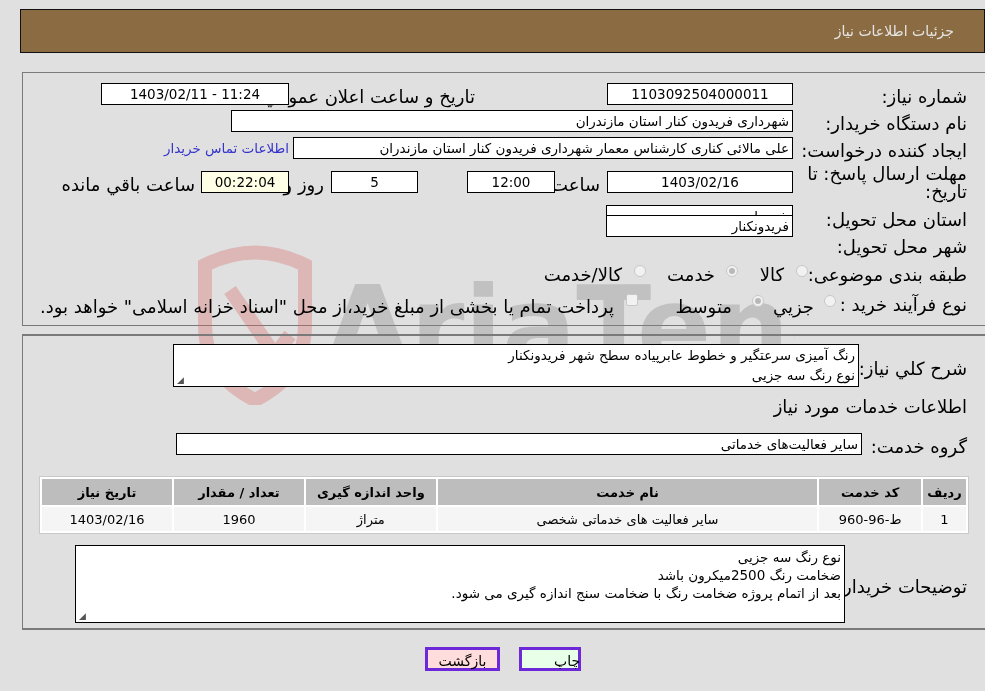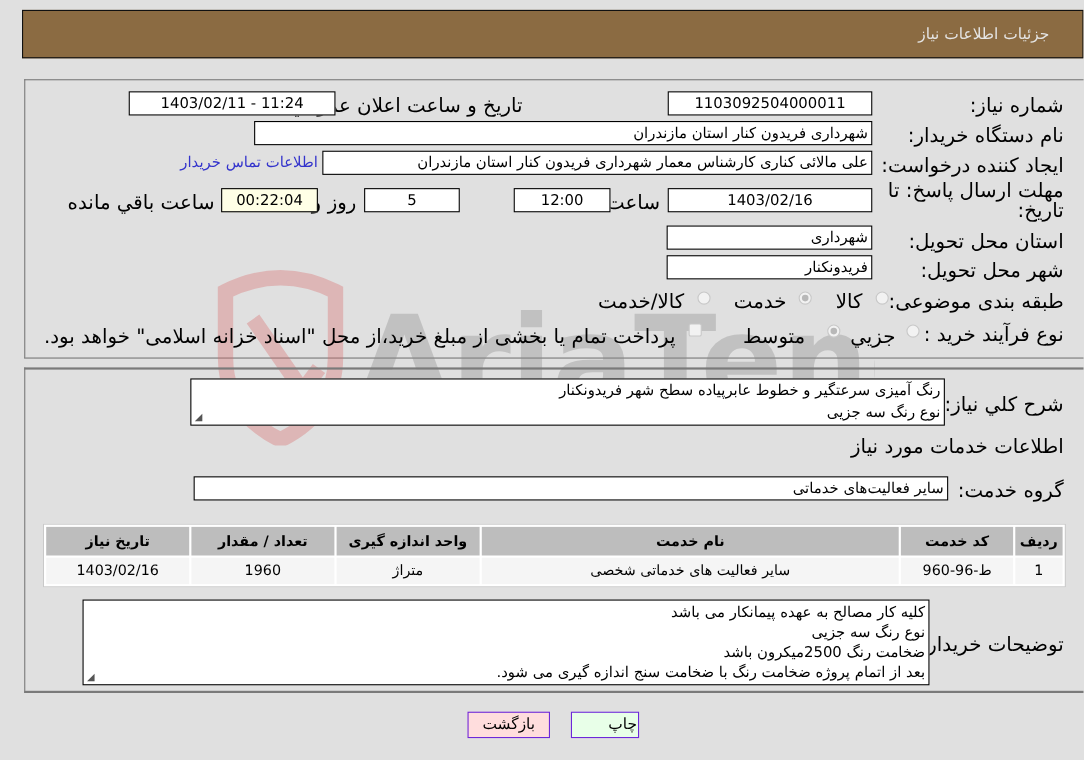--- a/index.html
+++ b/index.html
@@ -44,21 +44,21 @@
     padding-right:3px; font-size:13.5px; line-height:20px; overflow:hidden;
   }
   .grip { width:8px; height:8px; color:#555; font-size:9px; line-height:8px; }
   table.svc {
     border-collapse:separate; border-spacing:2px; direction:rtl; background:#fff;
     border:1px solid #c9c9c9;
   }
   table.svc th { background:#bdbdbd; height:26px; font-size:13px; font-weight:bold; padding:0 4px; }
   table.svc td { background:#f5f5f5; height:24px; text-align:center; font-size:13px; padding:0 4px; }
   .btn {
-    border:1px solid #6d28d9; box-sizing:border-box; height:24px; line-height:22px; text-align:center;
+    border:3px solid #6d28d9; box-sizing:border-box; height:24px; line-height:22px; text-align:center;
     font-size:14px; cursor:pointer;
   }
   .btn.print { background:#e8ffe8; }
   .btn.back { background:#ffdddd; }
   .wm { left:195px; top:235px; width:600px; height:170px; opacity:0.35; pointer-events:none; }
 </style>
 </head>
 <body>
 
 <div class="abs header">
@@ -69,42 +69,42 @@
 
 <svg class="abs wm" viewBox="0 0 600 170">
   <path d="M10 30 Q60 5 110 30 L110 90 Q110 140 60 165 Q10 140 10 90 Z" fill="none" stroke="#d96b6b" stroke-width="14"></path>
   <path d="M35 55 L80 120 L95 100" fill="none" stroke="#d96b6b" stroke-width="14"></path>
   <text x="130" y="130" font-size="110" font-family="DejaVu Sans, sans-serif" font-weight="bold" fill="#8a8a8a">AriaTender.neT</text>
 </svg>
 
 <span class="abs lbl" style="right:18px;top:86px;">شماره نیاز:</span>
 <div class="abs box" style="left:607px;top:83px;width:186px;">1103092504000011</div>
 <span class="abs lbl" style="right:510px;top:86px;">تاریخ و ساعت اعلان عمومي:</span>
-<div class="abs box" style="left:101px;top:83px;width:188px;margin-left:16px;">1403/02/11 - 11:24</div>
+<div class="abs box" style="left:101px;top:83px;width:188px;">1403/02/11 - 11:24</div>
 
 <span class="abs lbl" style="right:18px;top:113px;">نام دستگاه خریدار:</span>
 <div class="abs box r" style="left:231px;top:110px;width:562px;">شهرداری فریدون کنار استان مازندران</div>
 
 <span class="abs lbl" style="right:18px;top:140px;">ایجاد کننده درخواست:</span>
 <div class="abs box r" style="left:293px;top:137px;width:500px;">علی مالائی کناری کارشناس معمار شهرداری فریدون کنار استان مازندران</div>
 <span class="abs link" style="right:696px;top:140px;">اطلاعات تماس خریدار</span>
 
 <span class="abs lbl" style="right:18px;top:165px;width:160px;white-space:normal;line-height:18px;text-align:right;">مهلت ارسال پاسخ: تا تاریخ:</span>
 <div class="abs box" style="left:607px;top:171px;width:186px;">1403/02/16</div>
 <span class="abs lbl" style="right:385px;top:174px;">ساعت</span>
 <div class="abs box" style="left:467px;top:171px;width:88px;">12:00</div>
 <div class="abs box" style="left:331px;top:171px;width:87px;">5</div>
 <span class="abs lbl" style="right:661px;top:174px;">روز و</span>
 <div class="abs box yel" style="left:201px;top:171px;width:88px;">00:22:04</div>
 <span class="abs lbl" style="right:790px;top:174px;">ساعت باقي مانده</span>
 
 <span class="abs lbl" style="right:18px;top:209px;">استان محل تحویل:</span>
 <div class="abs box r" style="left:606px;top:205px;width:187px;">شهرداری</div>
 <span class="abs lbl" style="right:18px;top:236px;">شهر محل تحویل:</span>
-<div class="abs box r" style="left:606px;top:232px;width:187px;">فریدونکنار</div>
+<div class="abs box r" style="left:606px;top:215px;width:187px;">فریدونکنار</div>
 
 <span class="abs lbl" style="right:18px;top:264px;">طبقه بندی موضوعی:</span>
 <div class="abs radio" style="left:796px;top:265px;"></div>
 <span class="abs lbl" style="right:201px;top:264px;">کالا</span>
 <div class="abs radio sel" style="left:726px;top:265px;"></div>
 <span class="abs lbl" style="right:270px;top:264px;">خدمت</span>
 <div class="abs radio" style="left:634px;top:265px;"></div>
 <span class="abs lbl" style="right:363px;top:264px;">کالا/خدمت</span>
 
 <span class="abs lbl" style="right:18px;top:294px;">نوع فرآیند خرید :</span>
@@ -147,21 +147,20 @@
       <td>سایر فعالیت های خدماتی شخصی</td>
       <td>متراژ</td>
       <td>1960</td>
       <td>1403/02/16</td>
     </tr>
   </tbody>
 </table>
 
 <span class="abs lbl bold" style="right:18px;top:576px;">توضیحات خریدار:</span>
 <div class="abs ta" style="left:75px;top:545px;width:770px;height:78px;line-height:18px;padding-top:2px;">
-  <div>کلیه کار مصالح به عهده پیمانکار می باشد</div>
   <div>نوع رنگ سه جزیی</div>
   <div>ضخامت رنگ 2500میکرون باشد</div>
   <div>بعد از اتمام پروژه ضخامت رنگ با ضخامت سنج اندازه گیری می شود.</div>
   <span class="abs grip" style="left:2px;bottom:2px;">◢</span>
 </div>
 
 <div class="abs btn back" style="left:425px;top:647px;width:75px;">بازگشت</div>
 <div class="abs btn print" style="left:519px;top:647px;width:62px;padding-left:32px;">چاپ</div>
 
 </body></html>

